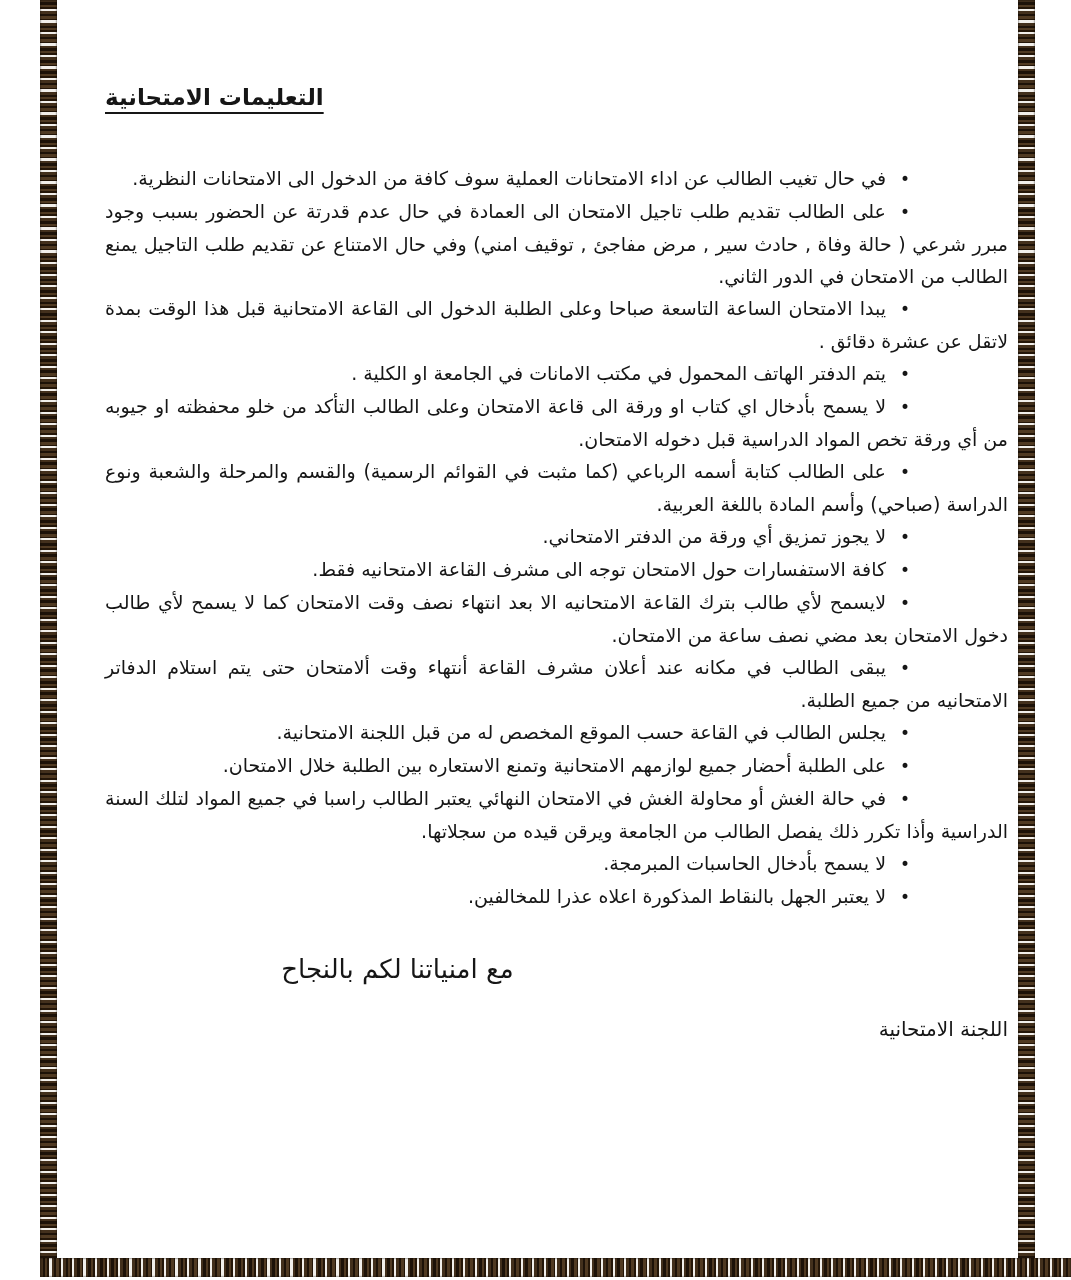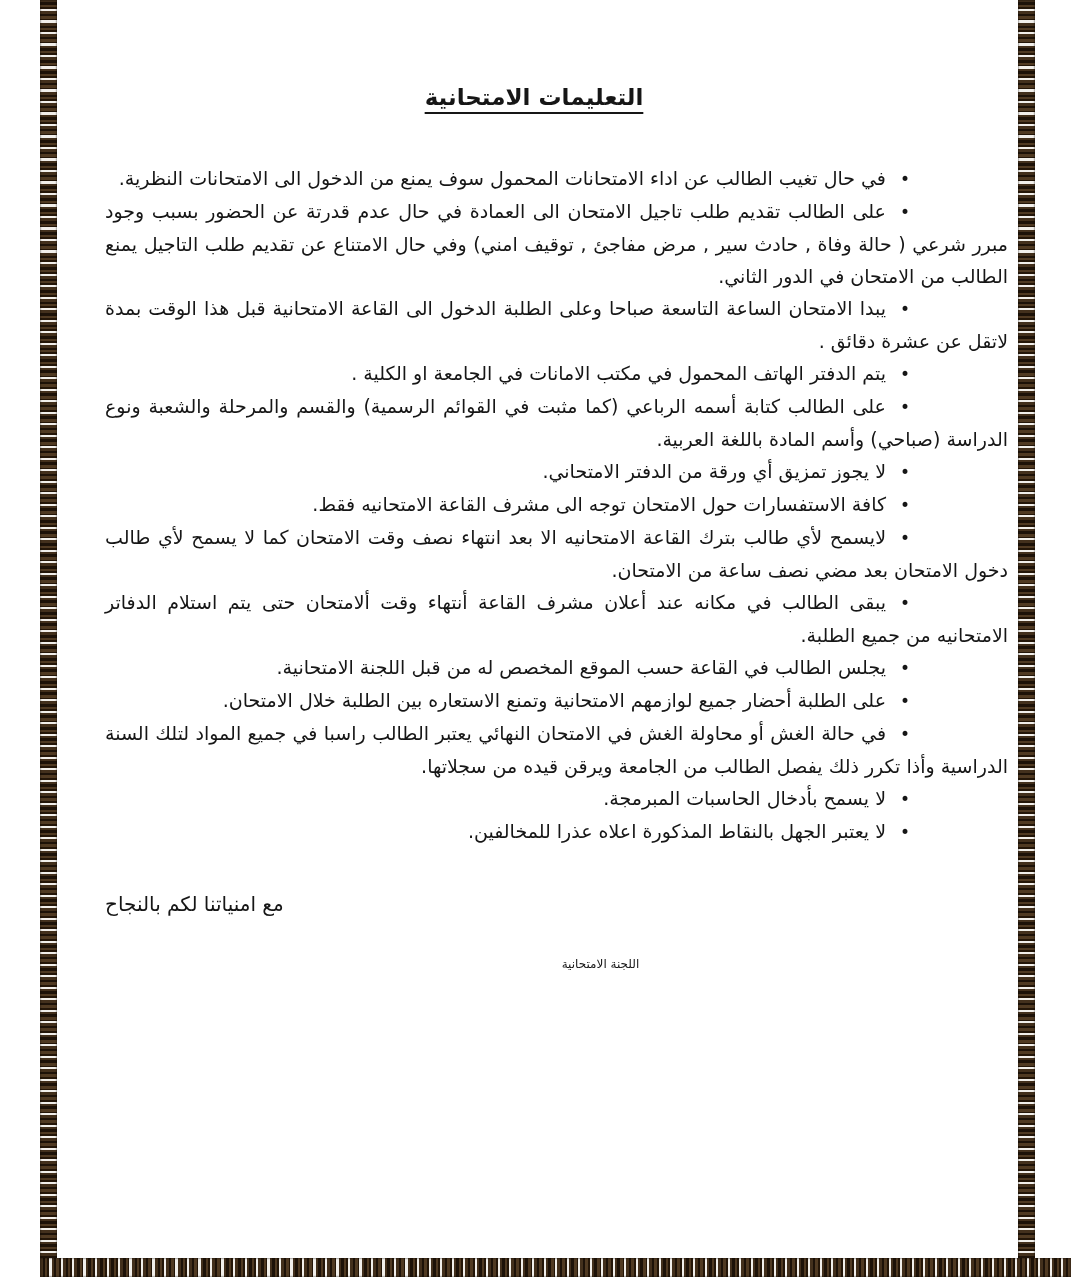--- a/index.html
+++ b/index.html
@@ -34,73 +34,74 @@
 
   
   .content {
     position: absolute; top: 0; right: 63px; width: 903px;
     direction: rtl;
   }
   .title {
     margin: 80px 45px 0 0;
     font-size: 23px;
     font-weight: bold;
-    text-align: center;
+    text-align: left;
     text-decoration: underline;
     text-decoration-thickness: 2px;
     text-underline-offset: 7px;
     line-height: 34px;
   }
   .list { margin-top: 48px; }
   .item {
     font-size: 19px;
     line-height: 32px;
     text-align: justify;
     text-indent: 98px; 
   }
   .bullet {
     margin-left: 14px;
     font-size: 17px;
   }
   .closing {
     margin: 40px 318px 0 0;
-    font-size: 20px;
-    text-align: left;
+    font-size: 26px;
+    text-align: center;
     line-height: 32px;
   }
   .signature {
     margin: 28px 0 0 0;
     padding-left: 88px;
-    font-size: 12px;
-    text-align: center;
+    font-size: 20px;
+    text-align: right;
     line-height: 32px;
   }
 </style>
 </head>
 <body>
 
 <div class="page">
   <div class="border-v border-left"></div>
   <div class="border-v border-right"></div>
   <div class="border-h"></div>
 
   <div class="content">
     <h1 class="title">التعليمات الامتحانية</h1>
 
     <div class="list">
 
-        <div class="item"><span class="bullet">•</span><span>في حال تغيب الطالب عن اداء الامتحانات المحمول سوف يمنع من الدخول الى الامتحانات النظرية.</span></div>
+        <div class="item"><span class="bullet">•</span><span>في حال تغيب الطالب عن اداء الامتحانات العملية سوف كافة من الدخول الى الامتحانات النظرية.</span></div>
 
         <div class="item"><span class="bullet">•</span><span>على الطالب تقديم طلب تاجيل الامتحان الى العمادة في حال عدم قدرتة عن الحضور بسبب وجود مبرر شرعي ( حالة وفاة , حادث سير , مرض مفاجئ , توقيف امني) وفي حال الامتناع عن تقديم طلب التاجيل يمنع الطالب من الامتحان في الدور الثاني.</span></div>
 
         <div class="item"><span class="bullet">•</span><span>يبدا الامتحان الساعة التاسعة صباحا وعلى الطلبة الدخول الى القاعة الامتحانية قبل هذا الوقت بمدة لاتقل عن عشرة دقائق .</span></div>
 
         <div class="item"><span class="bullet">•</span><span>يتم الدفتر الهاتف المحمول في مكتب الامانات في الجامعة او الكلية .</span></div>
 
 
+        <div class="item"><span class="bullet">•</span><span>لا يسمح بأدخال اي كتاب او ورقة الى قاعة الامتحان وعلى الطالب التأكد من خلو محفظته او جيوبه من أي ورقة تخص المواد الدراسية قبل دخوله الامتحان.</span></div>
 
 
         <div class="item"><span class="bullet">•</span><span>على الطالب كتابة أسمه الرباعي (كما مثبت في القوائم الرسمية) والقسم والمرحلة والشعبة ونوع الدراسة (صباحي) وأسم المادة باللغة العربية.</span></div>
 
 
         <div class="item"><span class="bullet">•</span><span>لا يجوز تمزيق أي ورقة من الدفتر الامتحاني.</span></div>
 
         <div class="item"><span class="bullet">•</span><span>كافة الاستفسارات حول الامتحان توجه الى مشرف القاعة الامتحانيه فقط.</span></div>
 
         <div class="item"><span class="bullet">•</span><span>لايسمح لأي طالب بترك القاعة الامتحانيه الا بعد انتهاء نصف وقت الامتحان كما لا يسمح لأي طالب دخول الامتحان بعد مضي نصف ساعة من الامتحان.</span></div>

